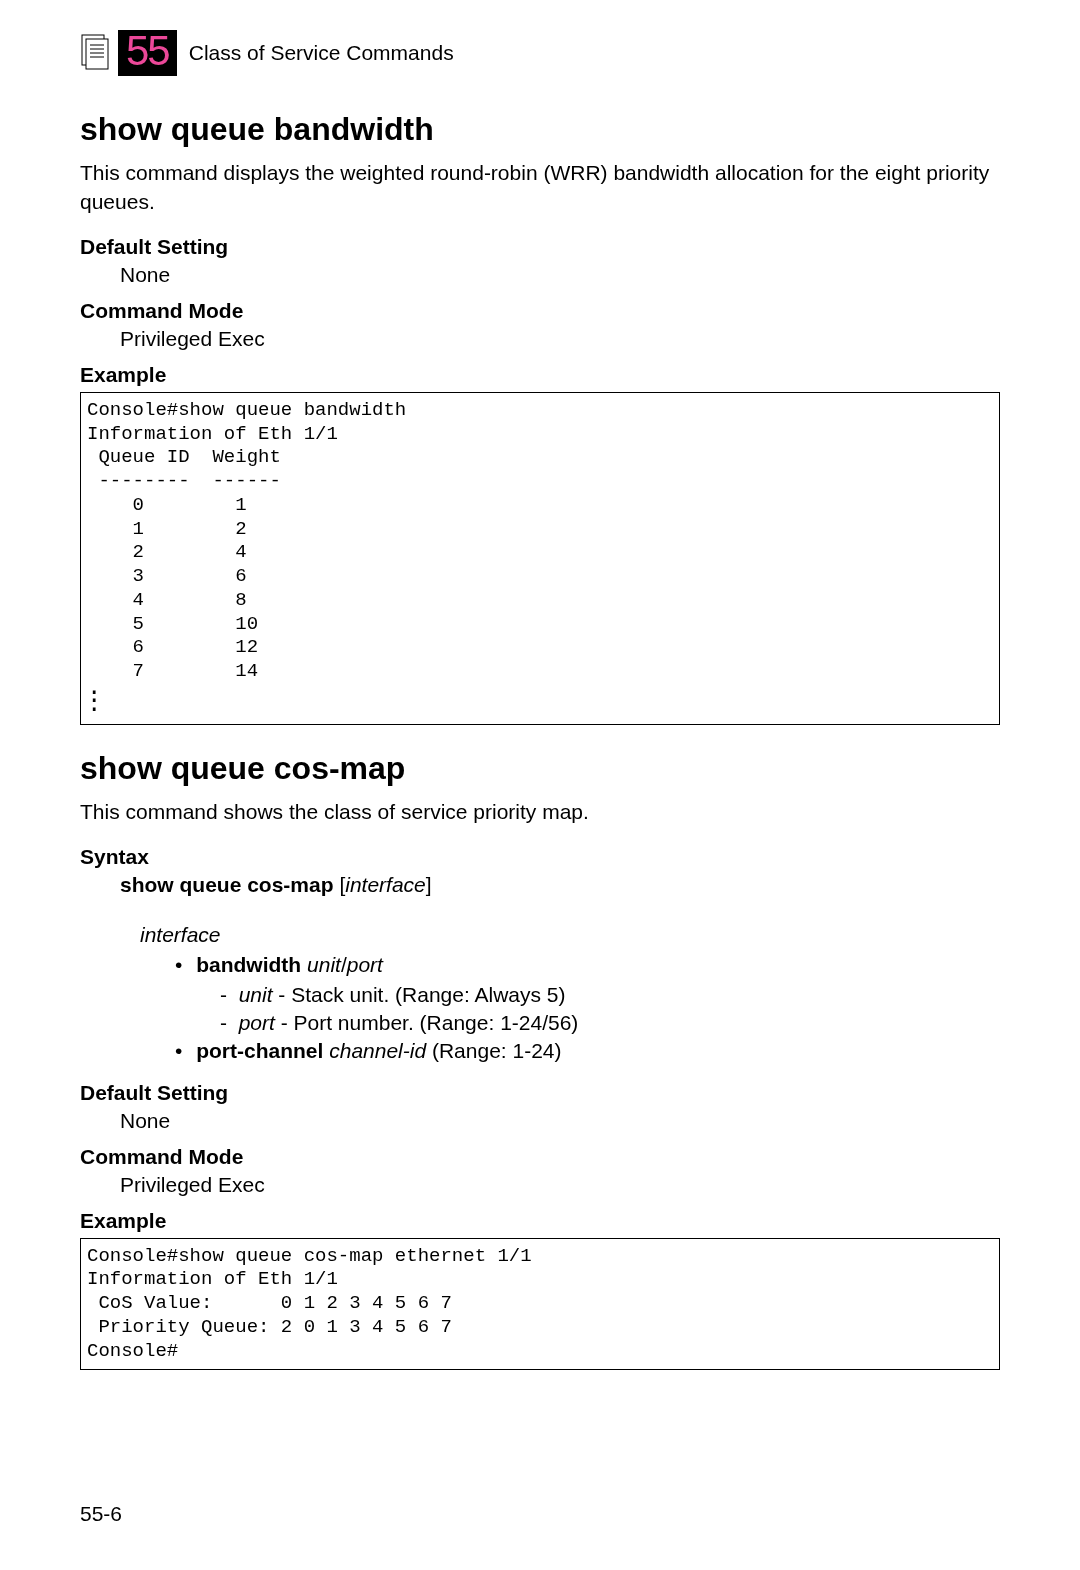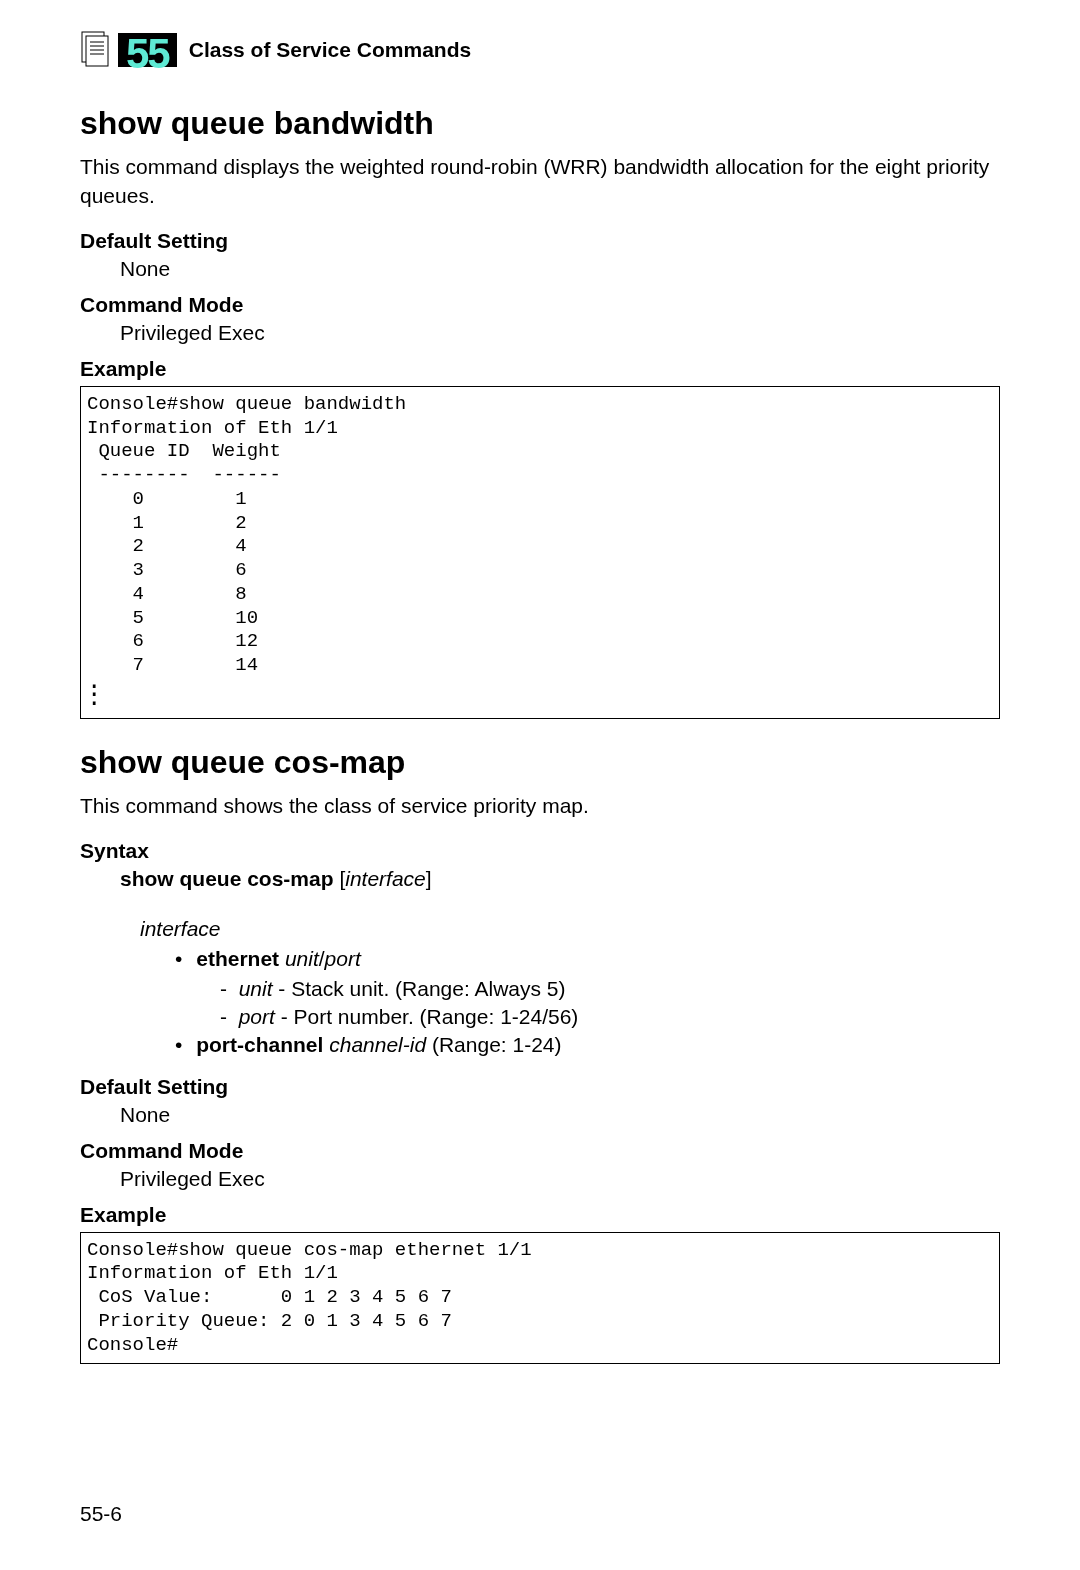--- a/index.html
+++ b/index.html
@@ -27,33 +27,33 @@
       margin-right: 8px;
       display: flex;
       flex-direction: column;
     }
     .book-icon svg {
       width: 30px;
       height: 40px;
     }
     .chapter-num {
       background: #000;
-      color: #5eead4;
-      font-weight: 700;
+      color: #ec4899;
+      font-weight: 400;
       font-size: 42px;
       padding: 0px 8px 4px 8px;
       margin-right: 12px;
       letter-spacing: -2px;
       line-height: 1;
       display: inline-block;
-      height: 34px;
+      height: 46px;
     }
     .chapter-title {
       font-size: 21px;
-      font-weight: bold;
+      font-weight: normal;
     }
     .section-heading {
       font-size: 32px;
       font-weight: bold;
       margin-bottom: 10px;
     }
     .description {
       font-size: 21px;
       line-height: 1.4;
       margin-bottom: 18px;
@@ -170,21 +170,21 @@
 
 <div class="subheading">Syntax</div>
 <div class="syntax-line">
   <span class="bold">show queue cos-map</span><span> [</span><span class="italic">interface</span><span>]</span>
 </div>
 
 <div class="indented2 italic">interface</div>
 
 <div class="indented3">
   <span class="bullet">•</span>
-  <span class="bold">ethernet</span><span class="italic"> unit</span><span>/</span><span class="italic">port</span>
+  <span class="bold">bandwidth</span><span class="italic"> unit</span><span>/</span><span class="italic">port</span>
 </div>
 
 <div class="indented4">
   -&nbsp;&nbsp;<span class="italic">unit</span><span> - Stack unit. (Range: Always 5)</span>
 </div>
 
 <div class="indented4">
   -&nbsp;&nbsp;<span class="italic">port</span><span> - Port number. (Range: 1-24/56)</span>
 </div>
 

